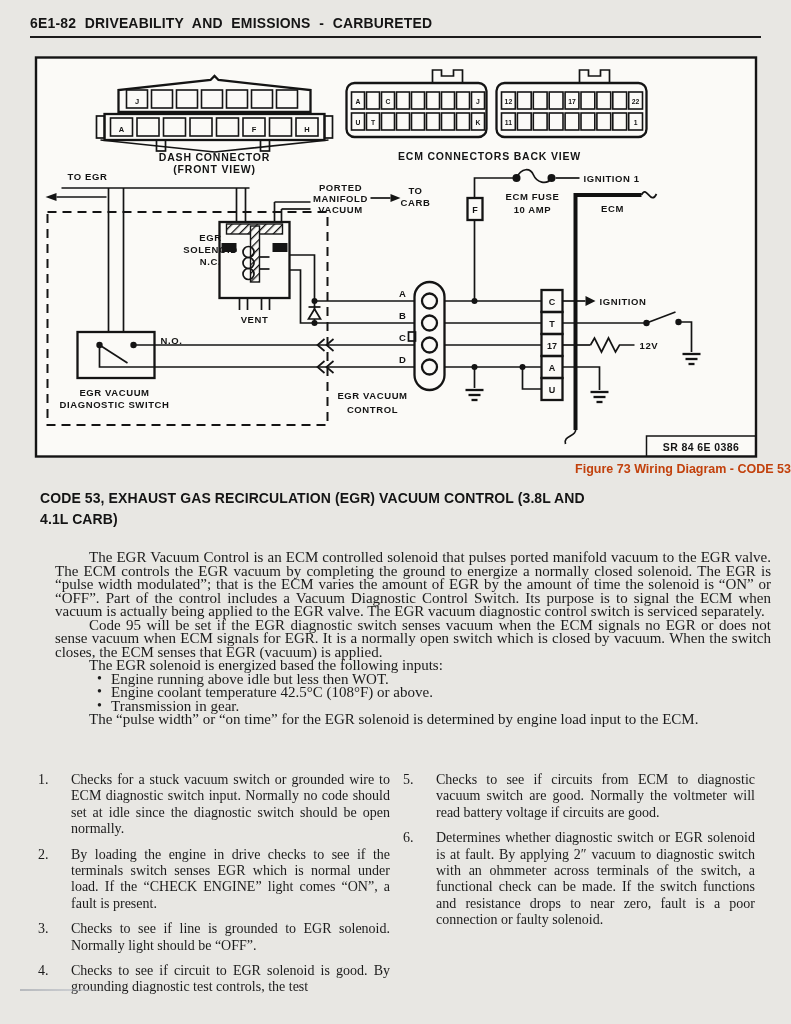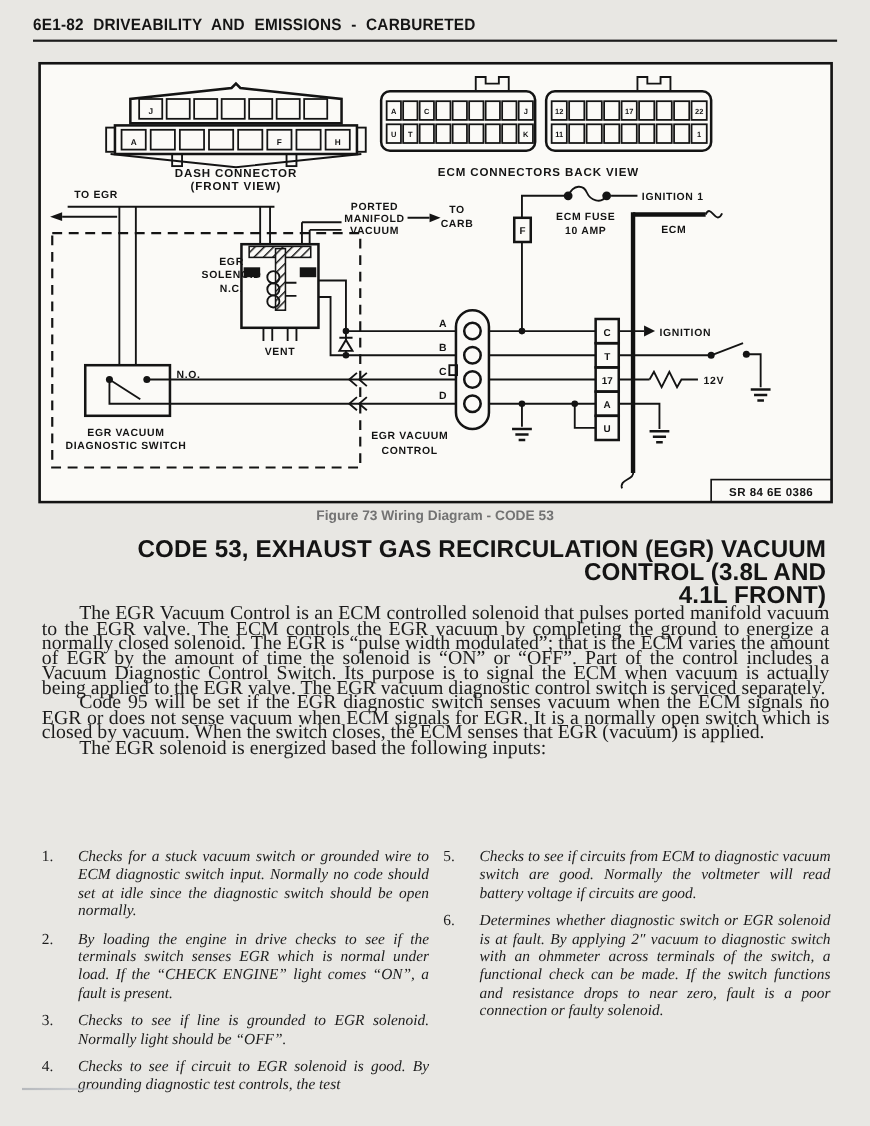--- a/index.html
+++ b/index.html
@@ -12,45 +12,45 @@
   .hdr{
     position:absolute;left:30px;top:14px;
     font-family:"Liberation Sans",sans-serif;font-weight:700;font-size:15px;
     letter-spacing:.2px;word-spacing:5px;color:#151515;
     transform:scaleX(.93);transform-origin:left center;white-space:nowrap;
   }
   .hdr-rule{position:absolute;left:30px;top:36px;width:731px;height:2px;background:#1c1c1c;}
   .fig{position:absolute;left:34px;top:56px;width:724px;height:402px;}
   .fig svg{display:block;}
   .caption{
-    position:absolute;left:0;top:462px;width:791px;text-align:center;
-    font-family:"Liberation Sans",sans-serif;font-weight:700;font-size:12.5px;color:#737373;
+    position:absolute;left:0;top:462px;width:791px;text-align:right;
+    font-family:"Liberation Sans",sans-serif;font-weight:700;font-size:12.5px;color:#c2410c;
   }
   .heading{
-    position:absolute;left:40px;top:488px;width:711px;text-align:right;
-    font-family:"Liberation Sans",sans-serif;font-weight:700;font-size:22px;line-height:21px;
+    position:absolute;left:40px;top:488px;width:711px;text-align:left;
+    font-family:"Liberation Sans",sans-serif;font-weight:700;font-size:14px;line-height:21px;
     color:#141414;letter-spacing:.1px;
   }
   .bodytext{
-    position:absolute;left:38px;top:551px;width:716px;
-    font-size:18px;line-height:13.5px;text-align:justify;
+    position:absolute;left:55px;top:551px;width:716px;
+    font-size:15px;line-height:13.5px;text-align:justify;
   }
   .bodytext p{margin:0;text-indent:34px;}
   .bullets{margin:0;padding:0;list-style:none;}
   .bullet{margin:0 0 0 42px;text-indent:0;position:relative;padding-left:14px;}
   .bullet::before{content:"\2022";position:absolute;left:0;top:-1px;font-size:14px;}
   .proc{
     position:absolute;left:38px;top:772px;width:718px;
     display:flex;gap:13px;
     font-size:14px;line-height:16.4px;
   }
   .proc .col{width:352px;}
   .proc .item{display:flex;margin-bottom:9px;}
   .proc .num{flex:0 0 33px;}
-  .proc .txt{flex:1;text-align:justify;font-style:italic;}
+  .proc .txt{flex:1;text-align:justify;}
   .scan-artifact{
     position:absolute;left:20px;top:989px;width:86px;height:2px;
     background:linear-gradient(90deg,#8e949e,#b9bec7 70%,transparent);opacity:.55;
   }
   
   text{fill:#141414;font-family:"Liberation Sans",sans-serif;}
   .dl{font-size:9.5px;font-weight:700;letter-spacing:.6px;}
   .dcap{font-size:10.5px;font-weight:700;letter-spacing:.8px;}
   .cl{font-size:7.5px;font-weight:700;}
   .cl2{font-size:6.8px;font-weight:700;}
@@ -335,27 +335,33 @@
     <rect x="612" y="380" width="109" height="20" fill="#fbfaf7" stroke="#141414" stroke-width="1.5"></rect>
     <text x="666.5" y="394.5" text-anchor="middle" class="code">SR 84 6E 0386</text>
   </g>
 </svg>
 </div>
 
 <div class="caption">Figure 73 Wiring Diagram - CODE 53</div>
 
 <div class="heading">
   <div>CODE 53, EXHAUST GAS RECIRCULATION (EGR) VACUUM CONTROL (3.8L AND</div>
-  <div>4.1L FRONT)</div>
+  <div>4.1L CARB)</div>
 </div>
 
 <div class="bodytext">
   <p>The EGR Vacuum Control is an ECM controlled solenoid that pulses ported manifold vacuum to the EGR valve. The ECM controls the EGR vacuum by completing the ground to energize a normally closed solenoid. The EGR is “pulse width modulated”; that is the ECM varies the amount of EGR by the amount of time the solenoid is “ON” or “OFF”. Part of the control includes a Vacuum Diagnostic Control Switch. Its purpose is to signal the ECM when vacuum is actually being applied to the EGR valve. The EGR vacuum diagnostic control switch is serviced separately.</p>
   <p>Code 95 will be set if the EGR diagnostic switch senses vacuum when the ECM signals no EGR or does not sense vacuum when ECM signals for EGR. It is a normally open switch which is closed by vacuum. When the switch closes, the ECM senses that EGR (vacuum) is applied.</p>
   <p>The EGR solenoid is energized based the following inputs:</p>
+  <ul class="bullets">
+    <li class="bullet">Engine running above idle but less then WOT.</li>
+    <li class="bullet">Engine coolant temperature 42.5°C (108°F) or above.</li>
+    <li class="bullet">Transmission in gear.</li>
+  </ul>
+  <p>The “pulse width” or “on time” for the EGR solenoid is determined by engine load input to the ECM.</p>
 </div>
 
 <div class="proc">
   <div class="col">
     <div class="item">
       <span class="num">1.</span>
       <span class="txt">Checks for a stuck vacuum switch or grounded wire to ECM diagnostic switch input. Normally no code should set at idle since the diagnostic switch should be open normally.</span>
     </div>
     <div class="item">
       <span class="num">2.</span>

